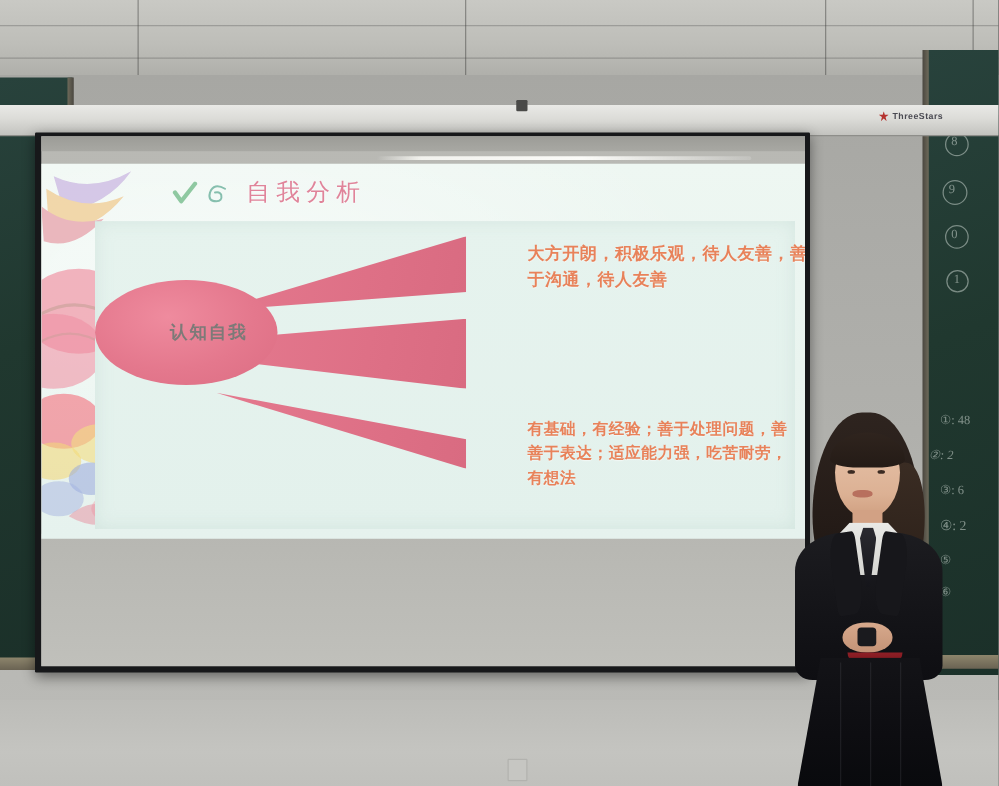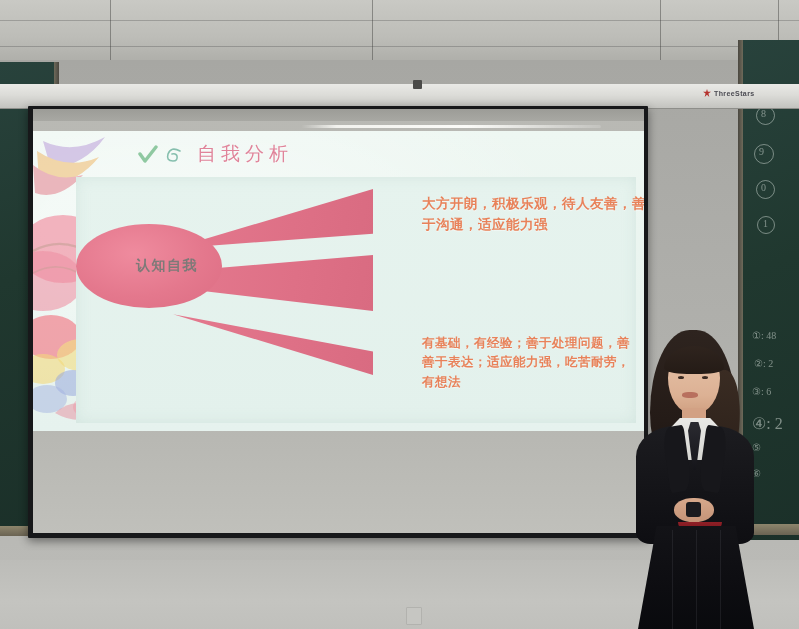--- a/index.html
+++ b/index.html
@@ -176,23 +176,23 @@
     <div class="chalk-circ" style="left:14px;top:66px;width:17px;height:17px;"></div>
     <div class="chalk" style="left:19px;top:68px;font-size:10px;">8</div>
     <div class="chalk-circ" style="left:12px;top:104px;width:18px;height:18px;"></div>
     <div class="chalk" style="left:17px;top:106px;font-size:10px;">9</div>
     <div class="chalk-circ" style="left:14px;top:140px;width:17px;height:17px;"></div>
     <div class="chalk" style="left:19px;top:142px;font-size:10px;">0</div>
     <div class="chalk-circ" style="left:15px;top:176px;width:16px;height:16px;"></div>
     <div class="chalk" style="left:21px;top:178px;font-size:10px;">1</div>
 
     <div class="chalk" style="left:10px;top:290px;font-size:10px;">①: 48</div>
-    <div class="chalk" style="left:12px;top:318px;font-size:10px;">②: 2</div>
+    <div class="chalk" style="left:1px;top:318px;font-size:10px;font-style:italic;">②: 2</div>
     <div class="chalk" style="left:10px;top:346px;font-size:10px;">③: 6</div>
-    <div class="chalk" style="left:10px;top:374px;font-size:16px;">④: 2</div>
+    <div class="chalk" style="left:10px;top:374px;font-size:11px;">④: 2</div>
     <div class="chalk" style="left:10px;top:402px;font-size:10px;">⑤</div>
     <div class="chalk" style="left:10px;top:428px;font-size:10px;">⑥</div>
   </div>
   <div class="board-frame-r"></div>
   <div class="board-ledge ledge-r"></div>
 
   <div class="housing"></div>
   <div class="housing-bracket" style="left:413px;"></div>
 
   <div class="brand">
@@ -248,21 +248,21 @@
       <div class="wedge w1"></div>
       <div class="wedge w2"></div>
       <div class="wedge w3"></div>
 
       <div class="circle">
         <span class="circle-label">认知自我</span>
       </div>
 
       <div class="tblock tb1">
         <div>大方开朗，积极乐观，待人友善，善</div>
-        <div>于沟通，适应能力强</div>
+        <div>于沟通，待人友善</div>
       </div>
       <div class="tblock tb3">
         <div>有基础，有经验；善于处理问题，善</div>
         <div>善于表达；适应能力强，吃苦耐劳，</div>
         <div>有想法</div>
       </div>
     </div>
   </div>
 
   <div class="person">

